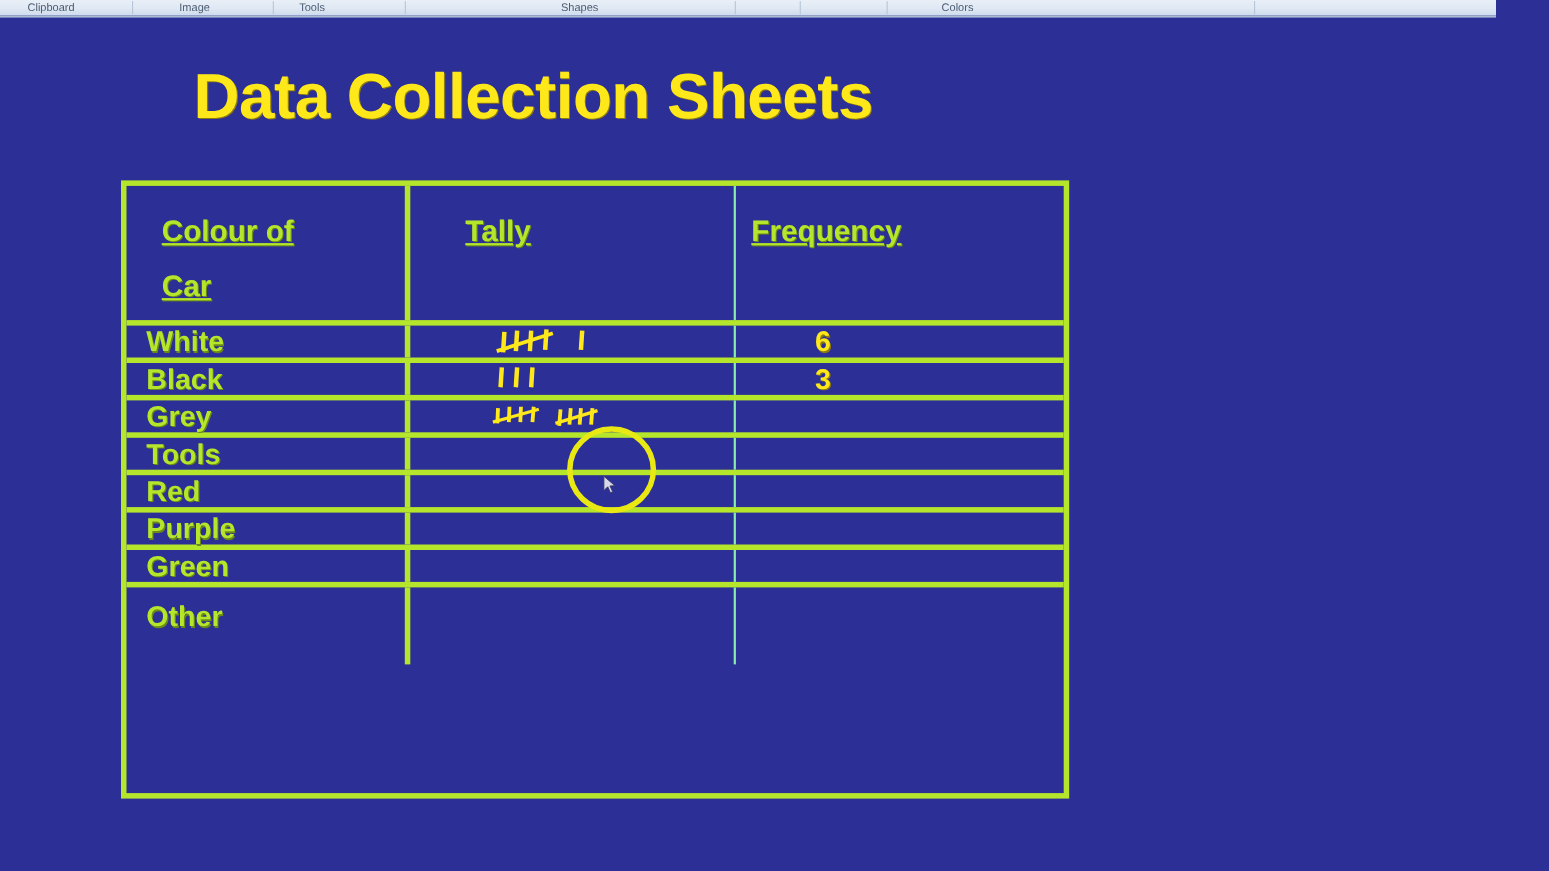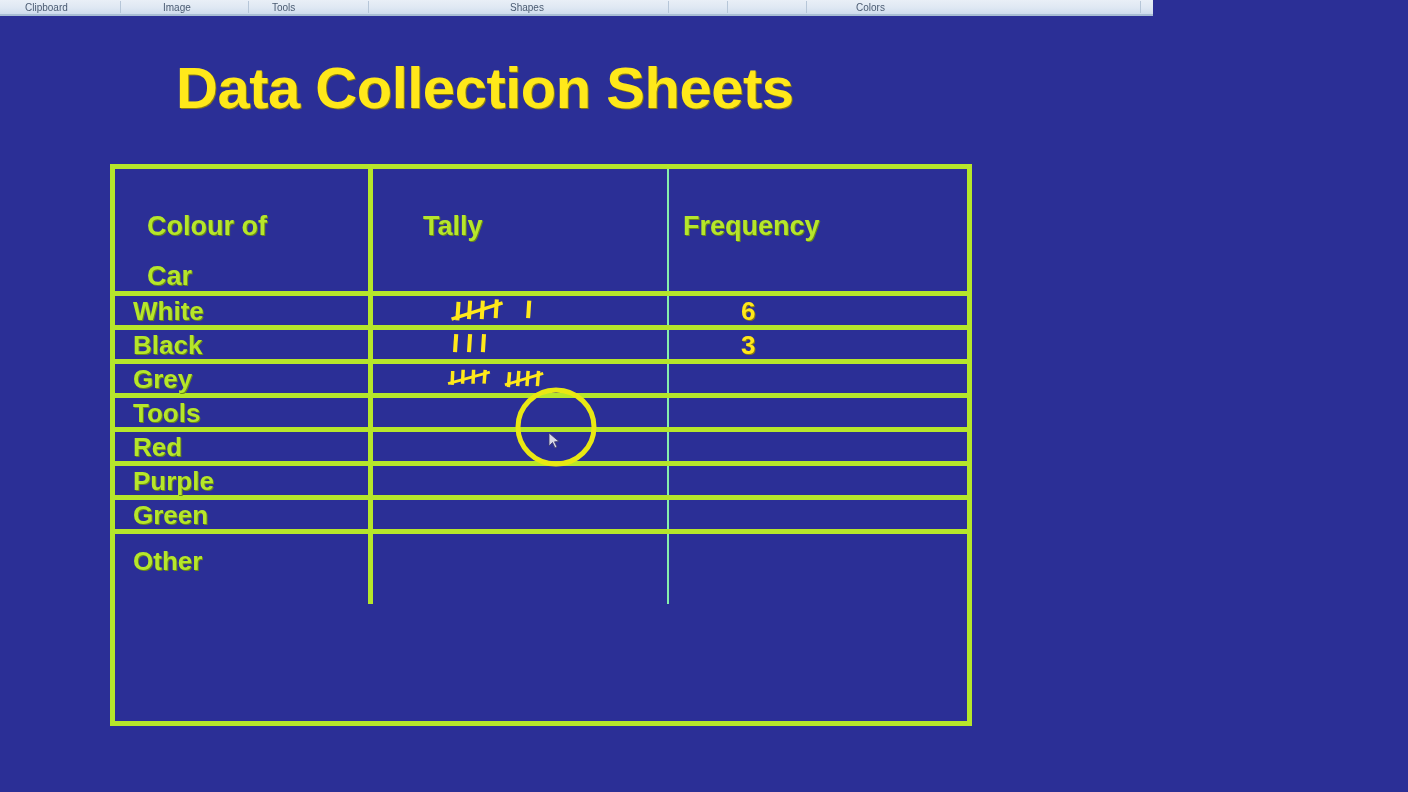--- a/index.html
+++ b/index.html
@@ -11,21 +11,21 @@
     width: 1408px;
     height: 792px;
     overflow: hidden;
     font-family: "Liberation Sans", sans-serif;
   }
 
   
   #ribbon {
     position: absolute;
     left: 0; top: 0;
-    width: 1153px;
+    width: 1360px;
     height: 16px;
     background: linear-gradient(to bottom, #e9eff7 0%, #dfe8f3 55%, #cfdced 100%);
     border-bottom: 2px solid #a8bdd4;
     box-sizing: border-box;
   }
   .ribbon-label {
     position: absolute;
     top: 1px;
     font-size: 10px;
     color: #4a5b72;
@@ -98,27 +98,28 @@
     flex: 1;
     box-sizing: border-box;
     position: relative;
   }
 
   
   #header-row { height: 127px; }
   .head-text {
     position: absolute;
     left: 32px;
-    top: 32px;
+    top: 16px;
     font-size: 27px;
     font-weight: bold;
     color: #b6e62b;
     line-height: 50px;
     text-shadow: 1px 1px 0 #6b8a16;
     white-space: pre-line;
+    text-decoration: underline;
   }
   #header-row .cell-tally .head-text { left: 50px; }
   #header-row .cell-freq .head-text { left: 14px; }
 
   
   .body-row { height: 34px; }
   .body-row.tall { height: 70px; }
   .colour-label {
     position: absolute;
     left: 18px;

